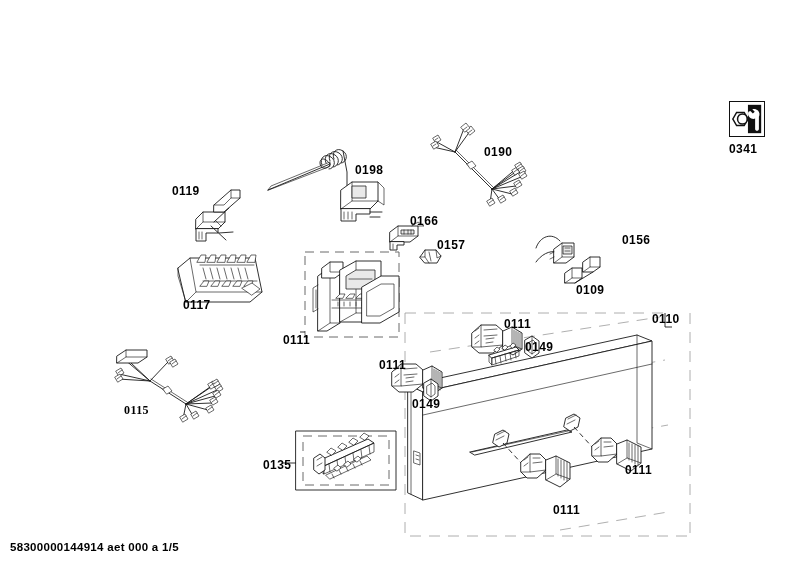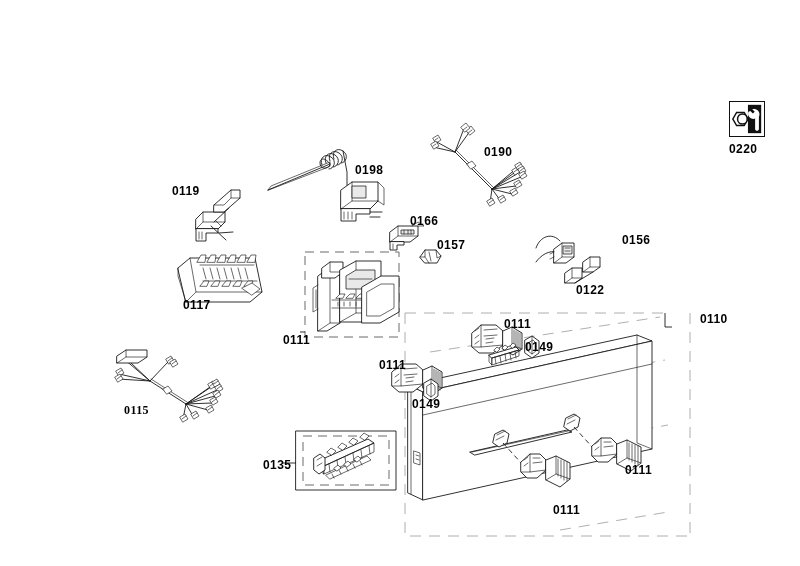--- a/index.html
+++ b/index.html
@@ -442,35 +442,36 @@
       <rect x="0" y="0" width="36" height="36" fill="#ffffff"></rect>
 
       <path d="M3,18 L7,11 L15,11 L19,18 L15,25 L7,25 Z" fill="none" stroke="#111111" stroke-width="1.6"></path>
       <path d="M8,18 C8,14.8 10.4,12.6 13.2,12.6 C16,12.6 18.2,14.8 18.2,18 C18.2,21.2 16,23.4 13.2,23.4 C10.4,23.4 8,21.2 8,18 Z" fill="#ffffff" stroke="#111111" stroke-width="1.6"></path>
 
       <rect x="19" y="3" width="14" height="30" fill="#111111"></rect>
 
       <path d="M21.5,9.5 L24.2,12.2 L26.2,10.2 L23.6,7.6 C25.6,6.9 28,7.4 29.6,9.0 C31.4,10.8 31.7,13.5 30.6,15.6 L30.6,28.5 C30.6,29.6 29.7,30.5 28.6,30.5 C27.5,30.5 26.6,29.6 26.6,28.5 L26.6,17.6 C24.6,18.3 22.3,17.8 20.7,16.2 C19.1,14.6 18.7,12.3 19.5,10.3 Z" fill="#ffffff"></path>
     </svg>
   </div>
-  <div class="callout" style="left:729px; top:143px;">0220</div>
+  <div class="callout" style="left:729px; top:143px;">0341</div>
 
   <div class="callout" style="left:172px; top:185px;">0119</div>
   <div class="callout" style="left:355px; top:164px;">0198</div>
   <div class="callout" style="left:183px; top:299px;">0117</div>
   <div class="callout" style="left:283px; top:334px;">0111</div>
   <div class="callout" style="left:410px; top:215px;">0166</div>
   <div class="callout" style="left:437px; top:239px;">0157</div>
   <div class="callout" style="left:484px; top:146px;">0190</div>
   <div class="callout" style="left:582px; top:234px;margin-left:40px;">0156</div>
-  <div class="callout" style="left:576px; top:284px;">0122</div>
+  <div class="callout" style="left:576px; top:284px;">0109</div>
   <div class="callout" style="left:504px; top:318px;">0111</div>
   <div class="callout" style="left:525px; top:341px;">0149</div>
   <div class="callout" style="left:379px; top:359px;">0111</div>
   <div class="callout" style="left:412px; top:398px;">0149</div>
-  <div class="callout" style="left:700px; top:313px;text-align:center;">0110</div>
+  <div class="callout" style="left:652px; top:313px;text-align:center;">0110</div>
   <div class="callout" style="left:124px; top:404px;font-family:Liberation Serif, serif;">0115</div>
   <div class="callout" style="left:263px; top:459px;">0135</div>
   <div class="callout" style="left:625px; top:464px;">0111</div>
   <div class="callout" style="left:553px; top:504px;">0111</div>
 
+  <div id="footer-code">58300000144914 aet 000 a 1/5</div>
 
 </div>
 
 </body></html>

